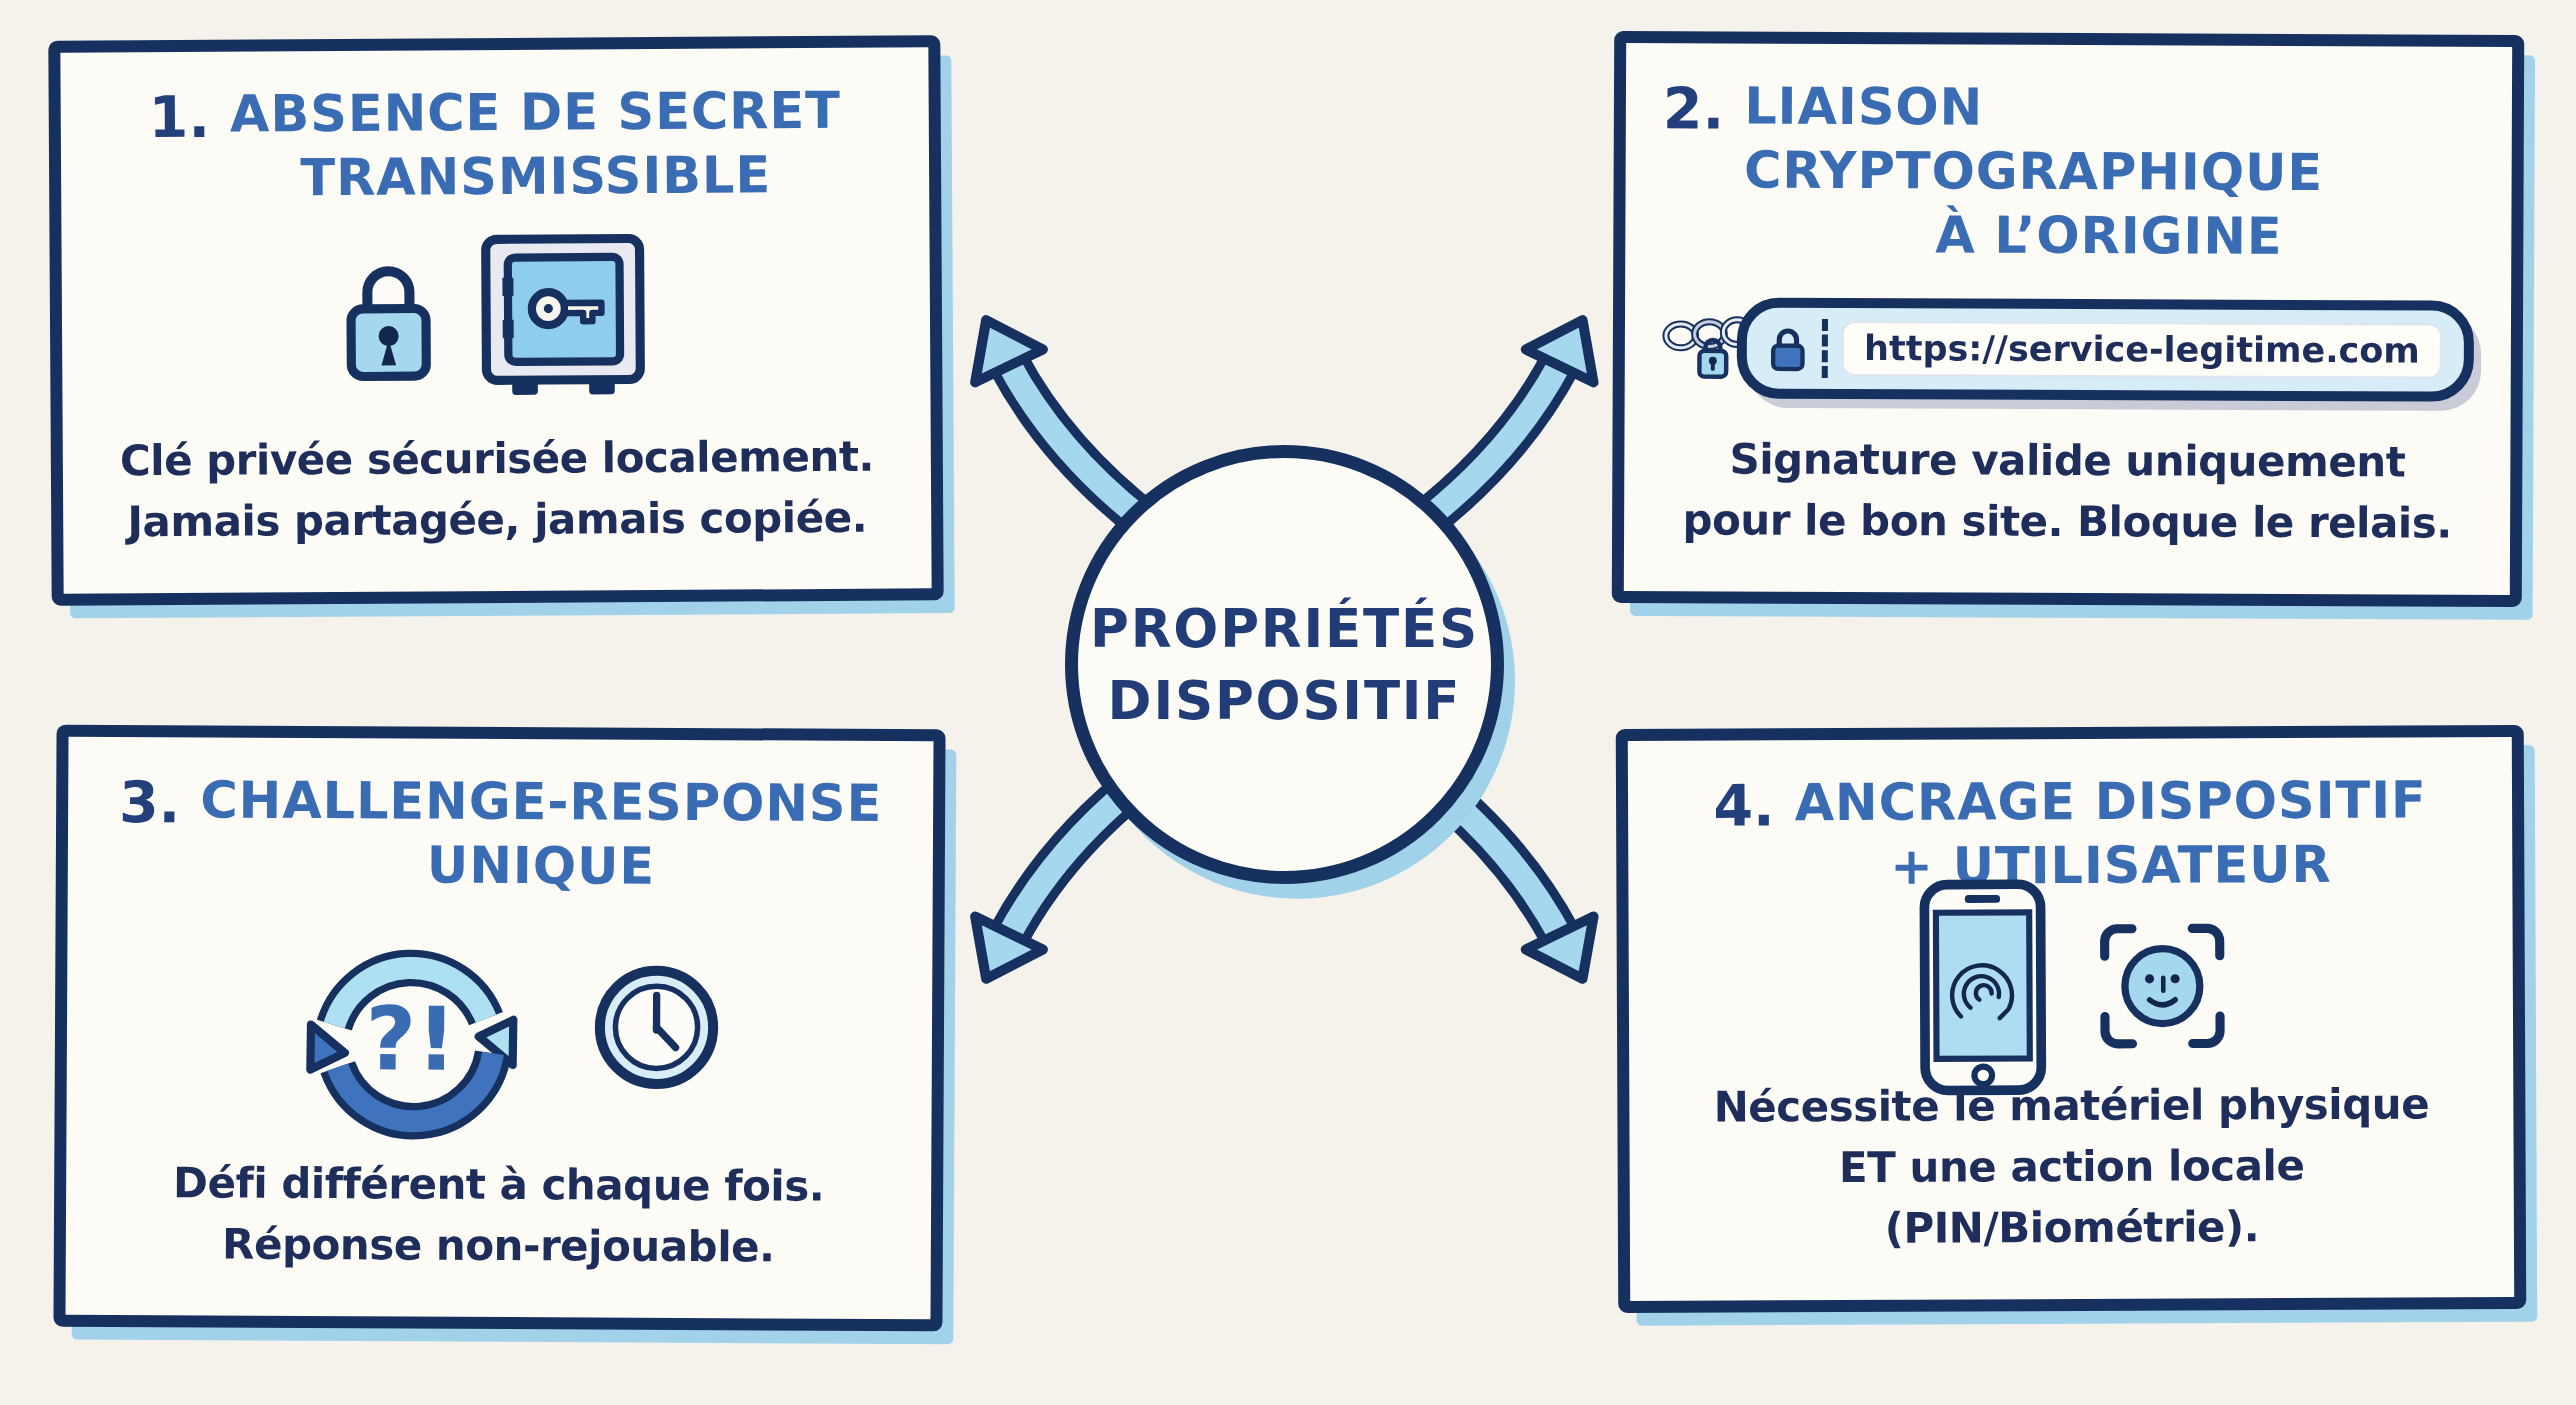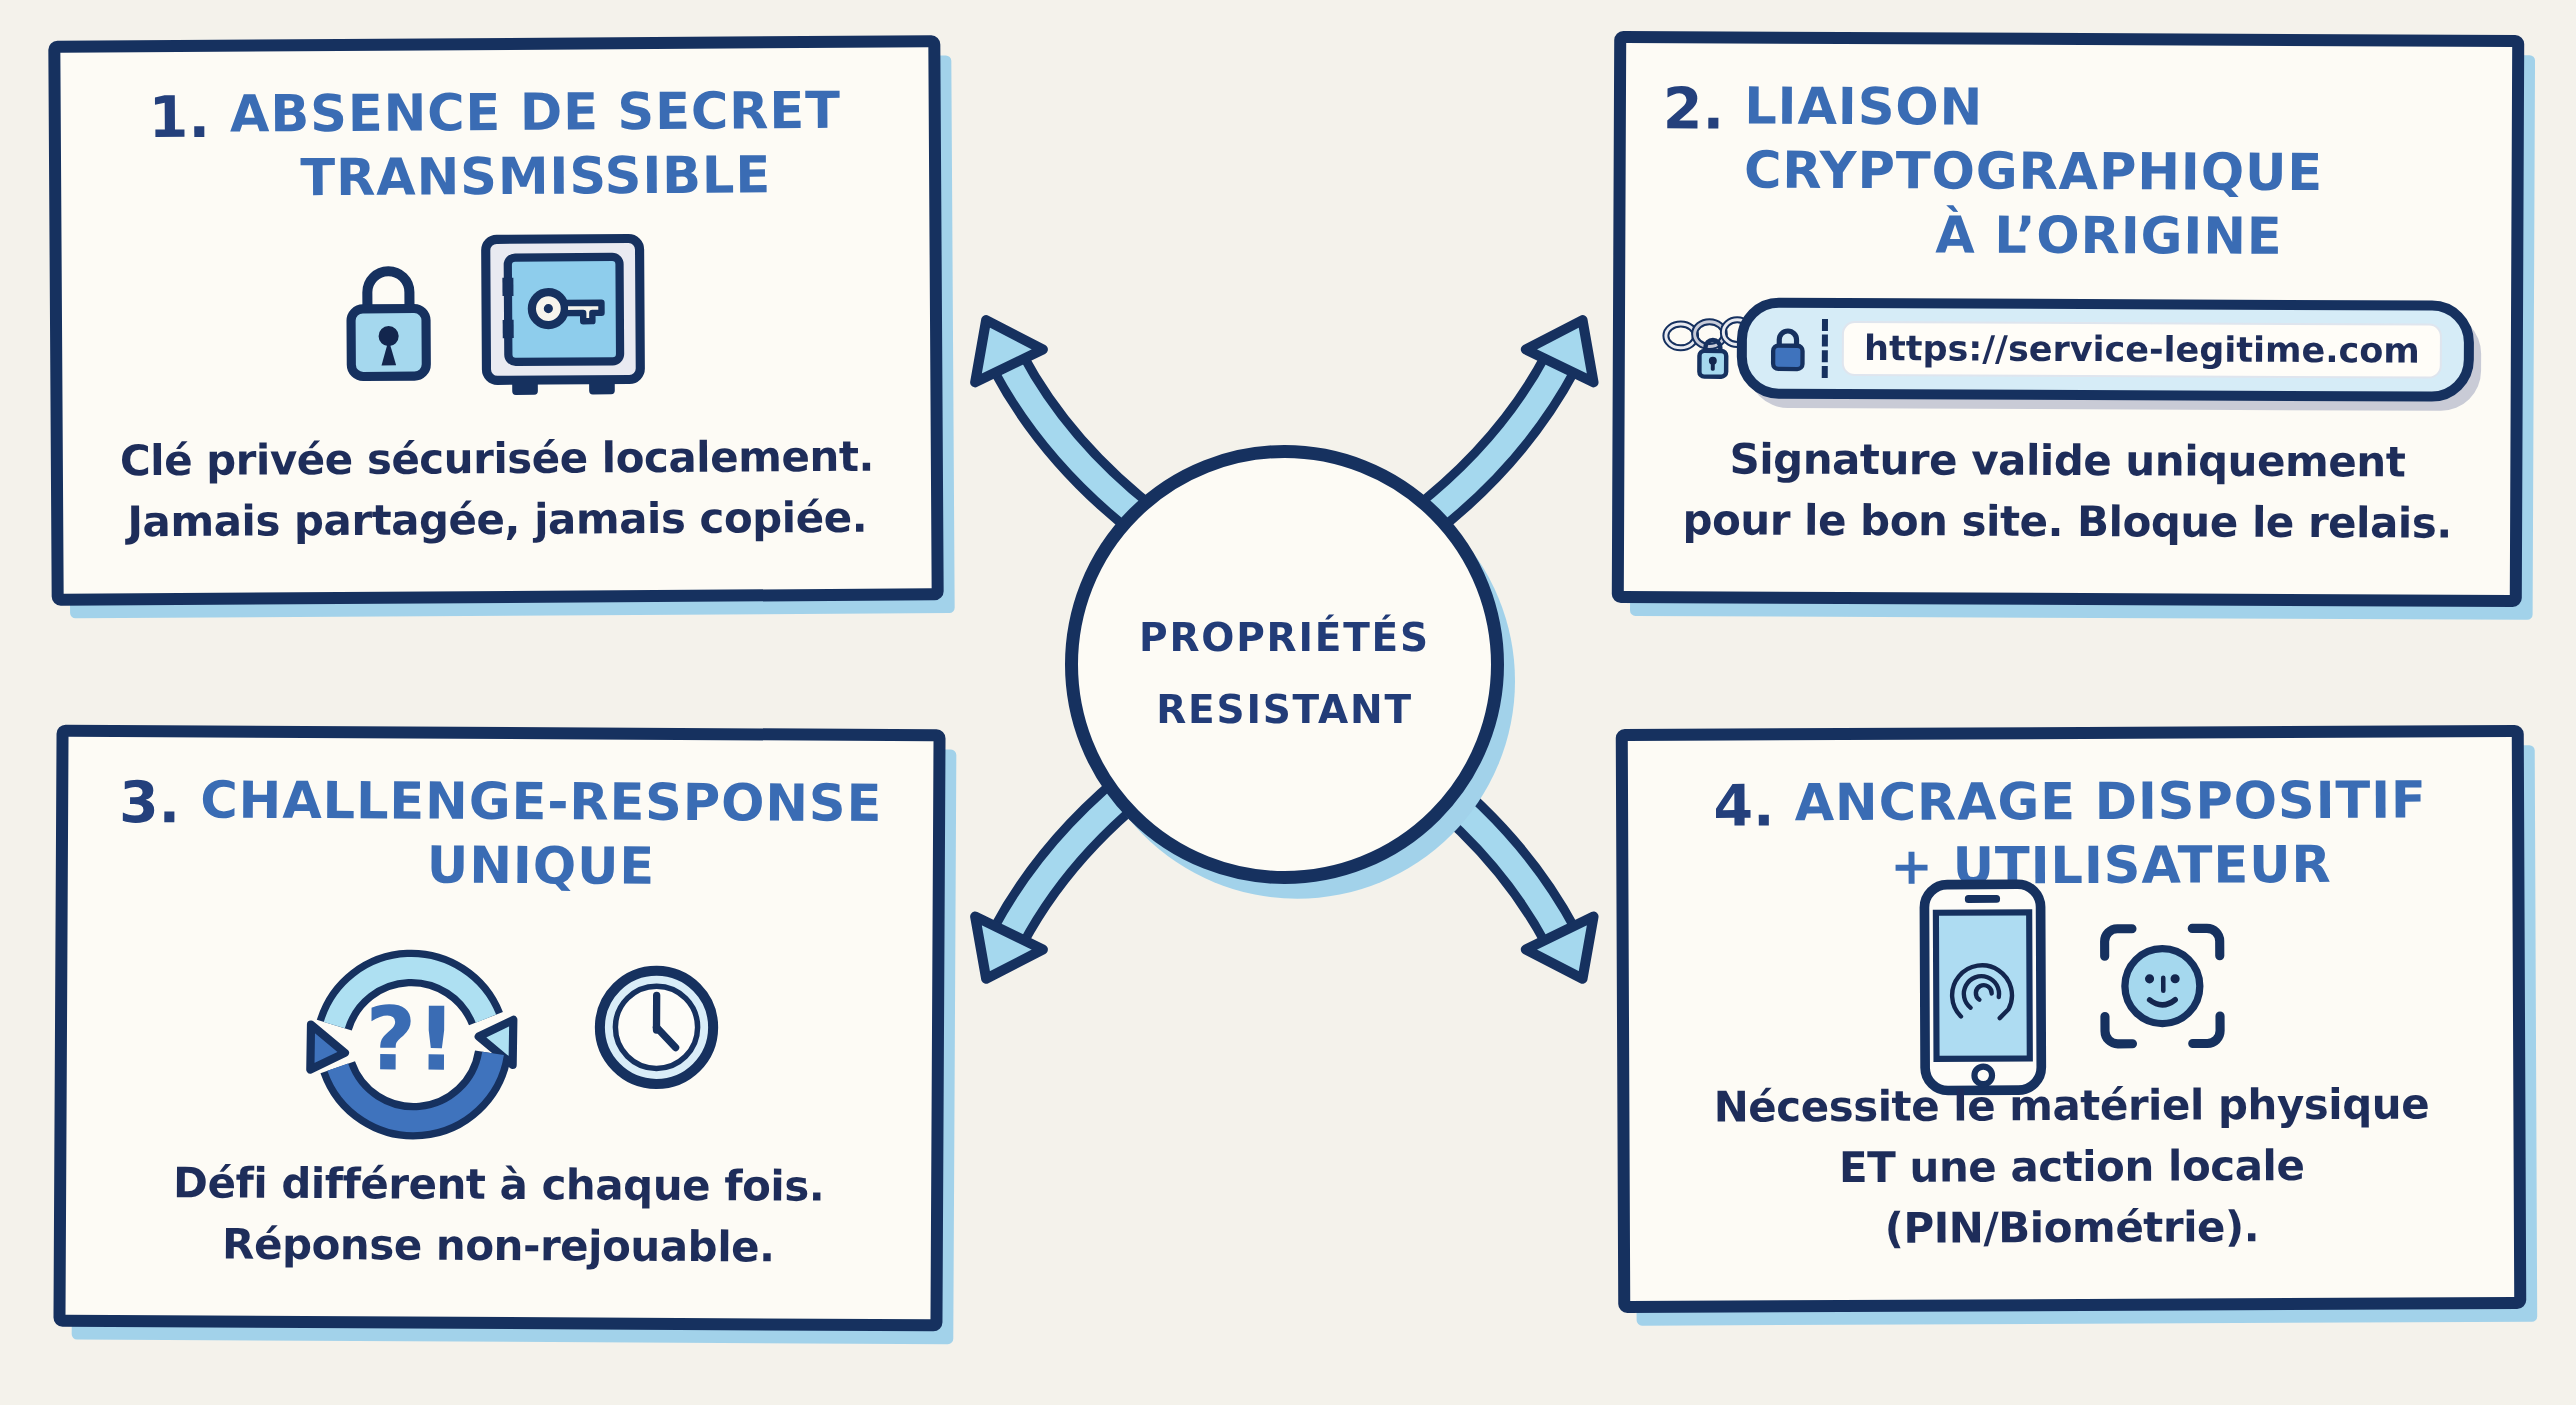--- a/index.html
+++ b/index.html
@@ -25,21 +25,21 @@
   .tline{font-size:51px;font-weight:bold;color:var(--title-blue);letter-spacing:0.9px;line-height:1.25;}
   .tline.t2{text-align:center;}
   .iconrow{display:flex;align-items:center;justify-content:center;gap:40px;flex:1;min-height:0;}
   .bodytxt{text-align:center;}
   .bline{font-size:42px;font-weight:bold;color:var(--body-navy);line-height:1.45;letter-spacing:-0.5px;}
   
   .circle{position:absolute;z-index:3;left:1065px;top:445px;width:439px;height:439px;
           background:var(--panel);border:13.7px solid var(--navy);border-radius:50%;
           box-shadow:12.8px 16.5px 0 -1.8px var(--shadow-blue);
           display:flex;flex-direction:column;align-items:center;justify-content:center;}
-  .cline{font-size:39px;font-weight:bold;color:#223c78;letter-spacing:1.8px;line-height:1.35;margin-top:19px;}
+  .cline{font-size:53px;font-weight:bold;color:#223c78;letter-spacing:1.8px;line-height:1.35;}
   
   .pill{display:flex;align-items:center;gap:14.6px;background:#d6ecf7;border:10px solid var(--navy);
         border-radius:42px;padding:11px 22px;box-shadow:9.1px 11px 0 -1.8px #c9cbd6;}
   .pill .sep{width:0;height:59px;border-left:6.4px dashed var(--navy);}
   .urlfield{background:#fffdf8;border-radius:12.8px;padding:5.5px 20px;border:2.7px solid #dfe5ee;}
   .urltext{font-size:35px;font-weight:bold;color:var(--body-navy);white-space:nowrap;}
 </style>
 </head>
 <body>
 
@@ -196,17 +196,17 @@
       </svg>
     </div>
     <div class="bodytxt">
       <div class="bline">Nécessite le matériel physique</div>
       <div class="bline">ET une action locale (PIN/Biométrie).</div>
     </div>
   </div>
 
   <div class="circle">
     <div class="cline">PROPRIÉTÉS</div>
-    <div class="cline">RESISTANT</div>
+    <div class="cline">DISPOSITIF</div>
   </div>
 
 </div>
 
 
 </body></html>

